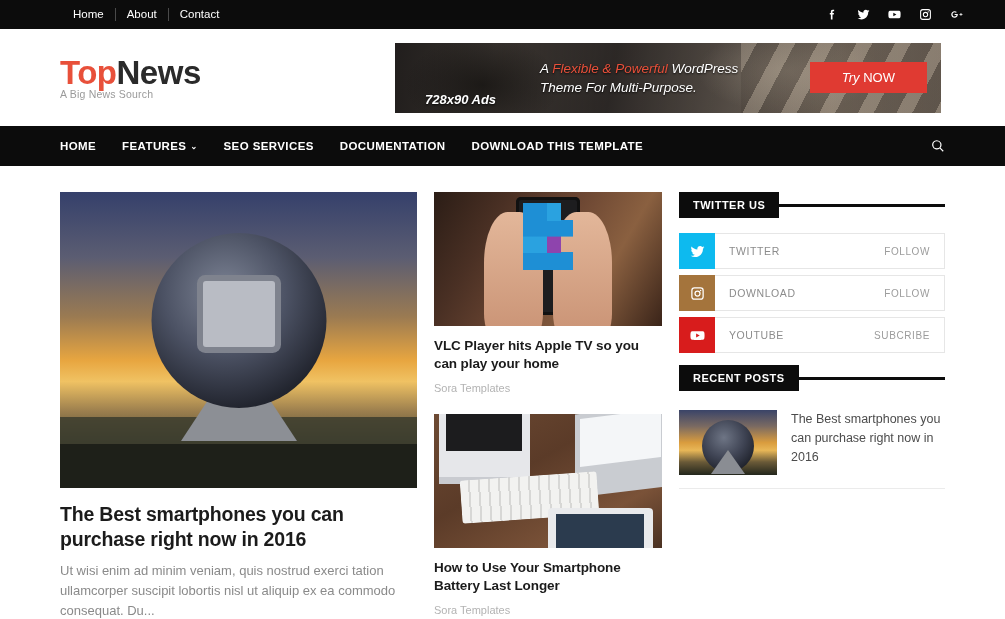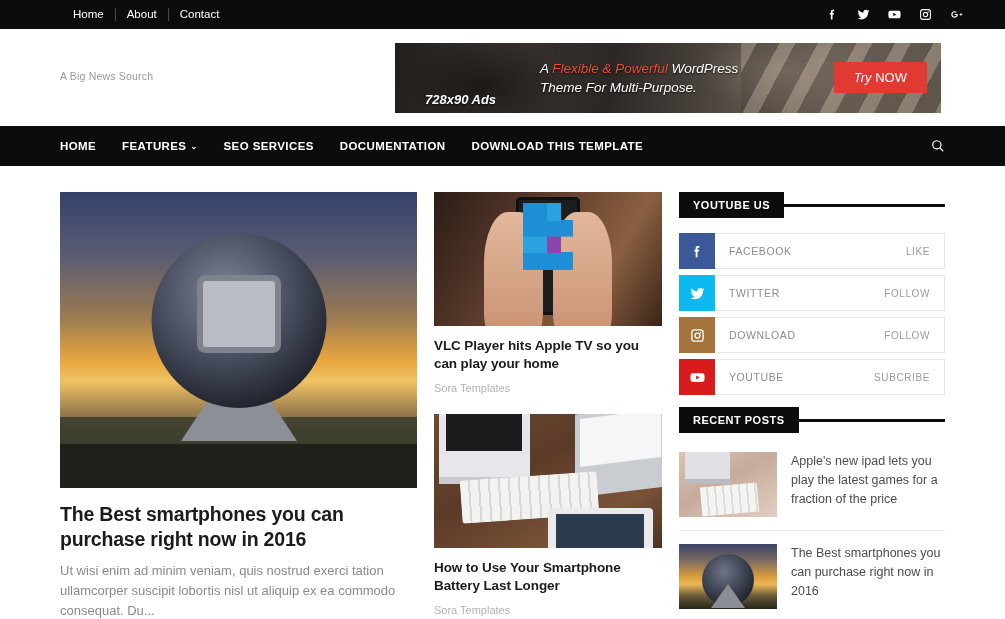--- a/index.html
+++ b/index.html
@@ -61,21 +61,21 @@
     position: relative; z-index:2; color: #fff; font-size: 13px;
     font-style: italic; font-weight: bold; margin-left: 30px; width:115px;
     text-shadow: 0 1px 2px rgba(0,0,0,.8);
     margin-top: 44px;
   }
   .ad-text { position: relative; z-index:2; color: #fff; font-size: 13.5px; font-style: italic; line-height: 19px; text-shadow: 0 1px 2px rgba(0,0,0,.8); }
   .ad-text .hl { color: #e8503a; }
   .ad-btn {
     position: relative; z-index:2; margin-left: auto; margin-right: 14px;
     background: #e03a32; color: #fff; font-size: 13px; font-style: italic;
-    padding: 8px 20px; border: none; cursor: pointer; white-space: nowrap;
+    padding: 8px 32px; border: none; cursor: pointer; white-space: nowrap;
   }
   .ad-btn b { font-style: normal; font-weight: normal; }
 
   
   .mainnav {
     height: 40px; background: #0c0c0c;
     display: flex; align-items: center; padding: 0 60px;
   }
   .mainnav a {
     color: #ffffff; font-size: 11.5px; font-weight: bold;
@@ -256,20 +256,21 @@
     <span class="si">
         <svg viewBox="0 0 24 24">
           <path d="M8.5 11v2.1h3.5c-.15.9-1.05 2.65-3.5 2.65-2.1 0-3.8-1.75-3.8-3.9s1.7-3.9 3.8-3.9c1.2 0 2 .5 2.45.95l1.65-1.6C11.55 6.35 10.15 5.8 8.5 5.8 5.05 5.8 2.3 8.55 2.3 12s2.75 6.2 6.2 6.2c3.6 0 5.95-2.5 5.95-6.05 0-.4-.05-.75-.1-1.15H8.5zM21 11v-2h-1.5v2h-2v1.5h2v2H21v-2h2V11h-2z"></path>
         </svg>
       </span>
   </div>
 </div>
 
 <div class="header">
   <div class="logo-wrap">
+    <div class="logo"><span class="top">Top</span><span class="news">News</span></div>
     <div class="tagline">A Big News Sourch</div>
   </div>
   <div class="ad">
     <div class="ad-size">728x90 Ads</div>
     <div class="ad-text">
       <span>A </span><span class="hl">Flexible &amp; Powerful</span><span> WordPress</span><br>
       <span>Theme For Multi-Purpose.</span>
     </div>
     <button class="ad-btn"><i>Try </i><b>NOW</b></button>
   </div>
@@ -331,33 +332,24 @@
         <div class="tab"></div>
       </div>
       <div class="card-title">How to Use Your Smartphone Battery Last Longer</div>
       <div class="card-meta">Sora Templates</div>
     </div>
   </div>
 
   <div class="col-side">
 
     <div class="widget-head">
-      <div class="widget-tab">YOUTUBE US</div>
+      <div class="widget-tab">TWITTER US</div>
       <div class="widget-rule"></div>
     </div>
 
-    <div class="social-row">
-      <div class="social-ico" style="background:#3b5998">
-          <svg viewBox="0 0 24 24">
-            <path d="M15 3h-2.5C10 3 9 4.6 9 6.6V9H7v3h2v9h3v-9h2.3l.4-3H12V7c0-.8.2-1.2 1.2-1.2H15V3z"></path>
-          </svg>
-        </div>
-      <div class="social-name">FACEBOOK</div>
-      <div class="social-act">LIKE</div>
-    </div>
     <div class="social-row">
       <div class="social-ico" style="background:#0dbaef">
           <svg viewBox="0 0 24 24">
             <path d="M23 5.2c-.8.4-1.7.6-2.6.8 1-.6 1.7-1.5 2-2.5-.9.5-1.9.9-2.9 1.1-.8-.9-2-1.5-3.3-1.5-2.5 0-4.5 2-4.5 4.5 0 .4 0 .7.1 1C8 8.4 4.7 6.6 2.5 3.9c-.4.7-.6 1.4-.6 2.3 0 1.6.8 3 2 3.8-.7 0-1.4-.2-2-.5 0 2.2 1.6 4 3.6 4.4-.4.1-.8.2-1.2.2-.3 0-.6 0-.8-.1.6 1.8 2.2 3.1 4.2 3.1-1.5 1.2-3.5 1.9-5.6 1.9H1c2 1.3 4.4 2 6.9 2 8.3 0 12.8-6.9 12.8-12.8v-.6c.9-.6 1.7-1.4 2.3-2.4z"></path>
           </svg>
         </div>
       <div class="social-name">TWITTER</div>
       <div class="social-act">FOLLOW</div>
     </div>
     <div class="social-row">
@@ -379,23 +371,19 @@
       <div class="social-act">SUBCRIBE</div>
     </div>
 
     <div class="widget-head" style="margin-top:12px">
       <div class="widget-tab">RECENT POSTS</div>
       <div class="widget-rule"></div>
     </div>
 
     <div class="recent-list">
       <div class="recent-item">
-        <div class="recent-thumb th-desk"></div>
-        <div class="recent-title">Apple's new ipad lets you play the latest games for a fraction of the price</div>
-      </div>
-      <div class="recent-item">
         <div class="recent-thumb th-dish"></div>
         <div class="recent-title">The Best smartphones you can purchase right now in 2016</div>
       </div>
     </div>
 
   </div>
 </div>
 
 </body></html>

